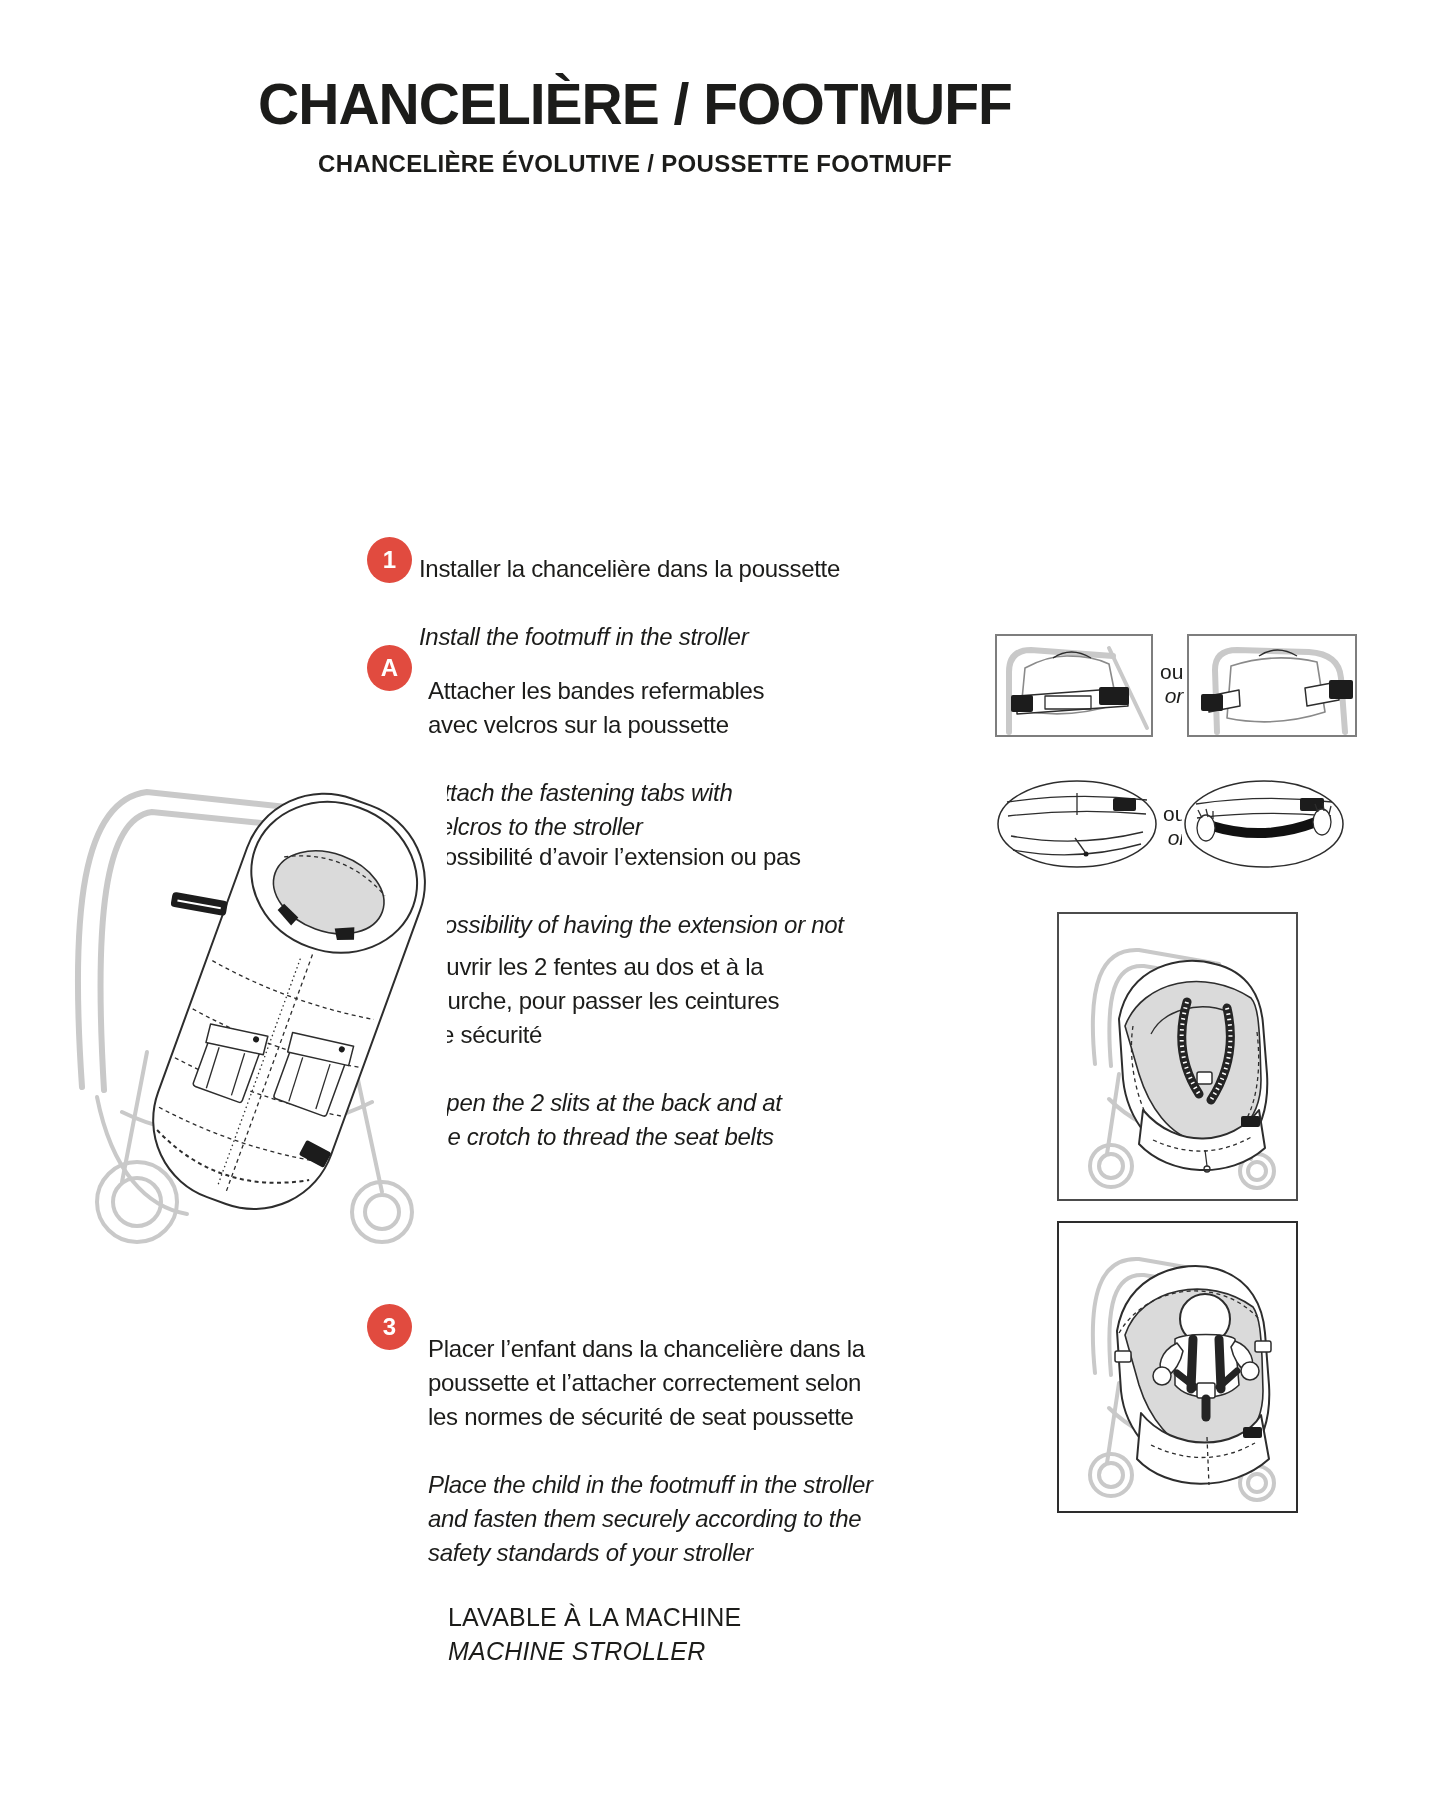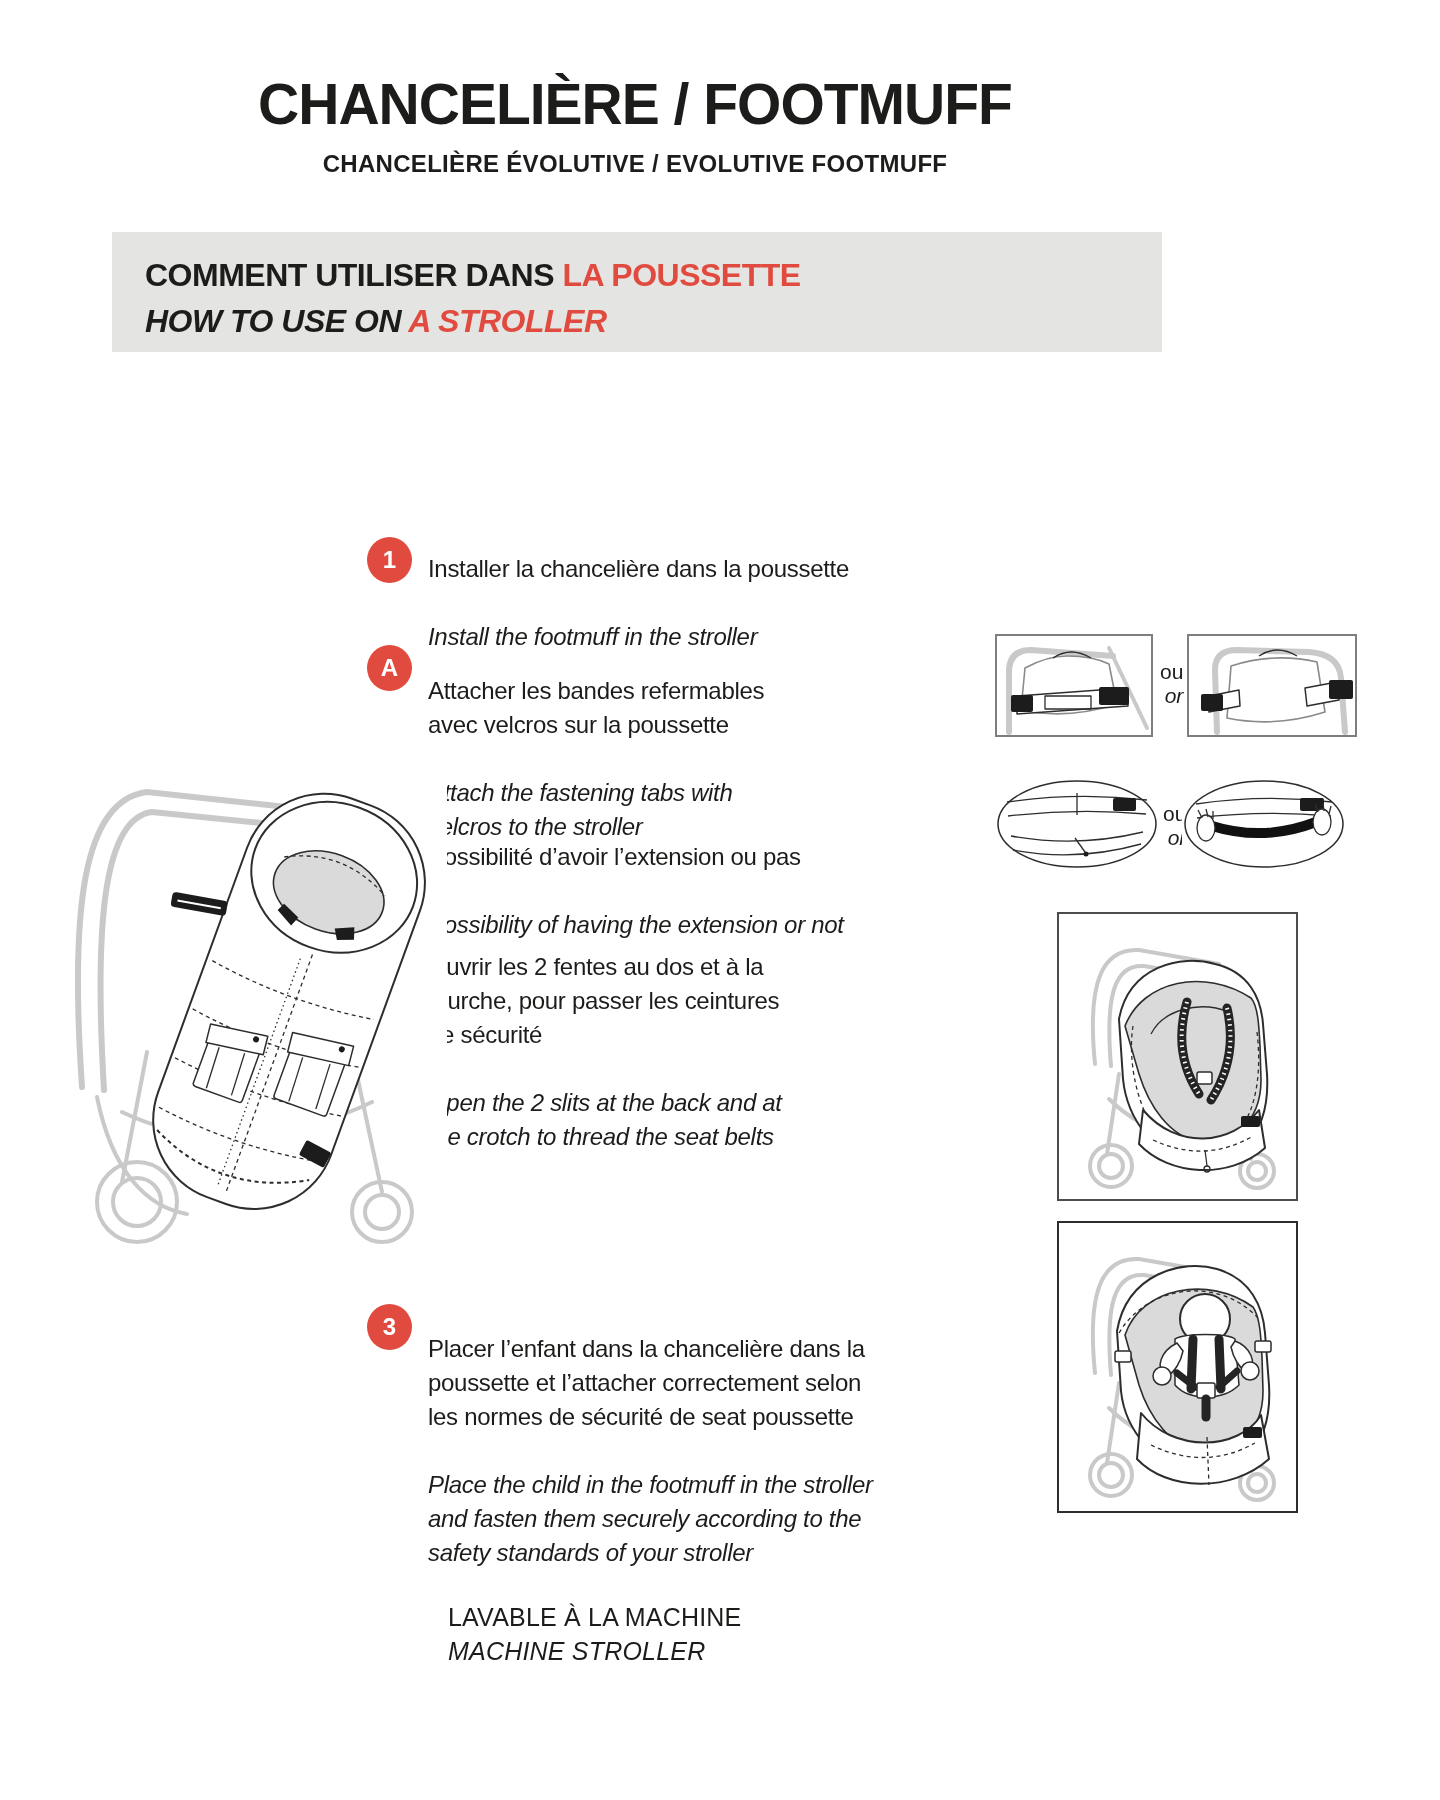--- a/index.html
+++ b/index.html
@@ -62,31 +62,27 @@
   .dots{stroke-dasharray:1.5 3;}
   .strap{fill:none;stroke:#242424;stroke-width:9;stroke-linecap:round;}
   .straptex{fill:none;stroke:#fff;stroke-width:4;stroke-dasharray:1.5 4;stroke-linecap:butt;}
 </style>
 </head>
 <body>
 
 <div class="page">
 
   <div class="title">CHANCELIÈRE / FOOTMUFF</div>
-  <div class="subtitle">CHANCELIÈRE ÉVOLUTIVE / EVOLUTIVE FOOTMUFF</div>
-
-  <div class="banner">
-    <div class="banner-line fr"><span>COMMENT UTILISER DANS </span><span class="red">LA POUSSETTE</span></div>
-    <div class="banner-line en"><span>HOW TO USE ON </span><span class="red">A STROLLER</span></div>
-  </div>
+  <div class="subtitle">CHANCELIÈRE ÉVOLUTIVE / POUSSETTE FOOTMUFF</div>
+
 
   <div class="marker" style="left:367px;top:537px;">
       <span>1</span>
     </div>
-  <div class="step-text" style="left:428px;top:518px;">
+  <div class="step-text" style="left:419px;top:518px;">
     <div class="fr">Installer la chancelière dans la poussette</div>
     <div class="en">Install the footmuff in the stroller</div>
   </div>
 
   <div class="marker" style="left:367px;top:645px;">
       <span>A</span>
     </div>
   <div class="step-text" style="left:428px;top:640px;">
     <div class="fr">Attacher les bandes refermables
 avec velcros sur la poussette</div>

